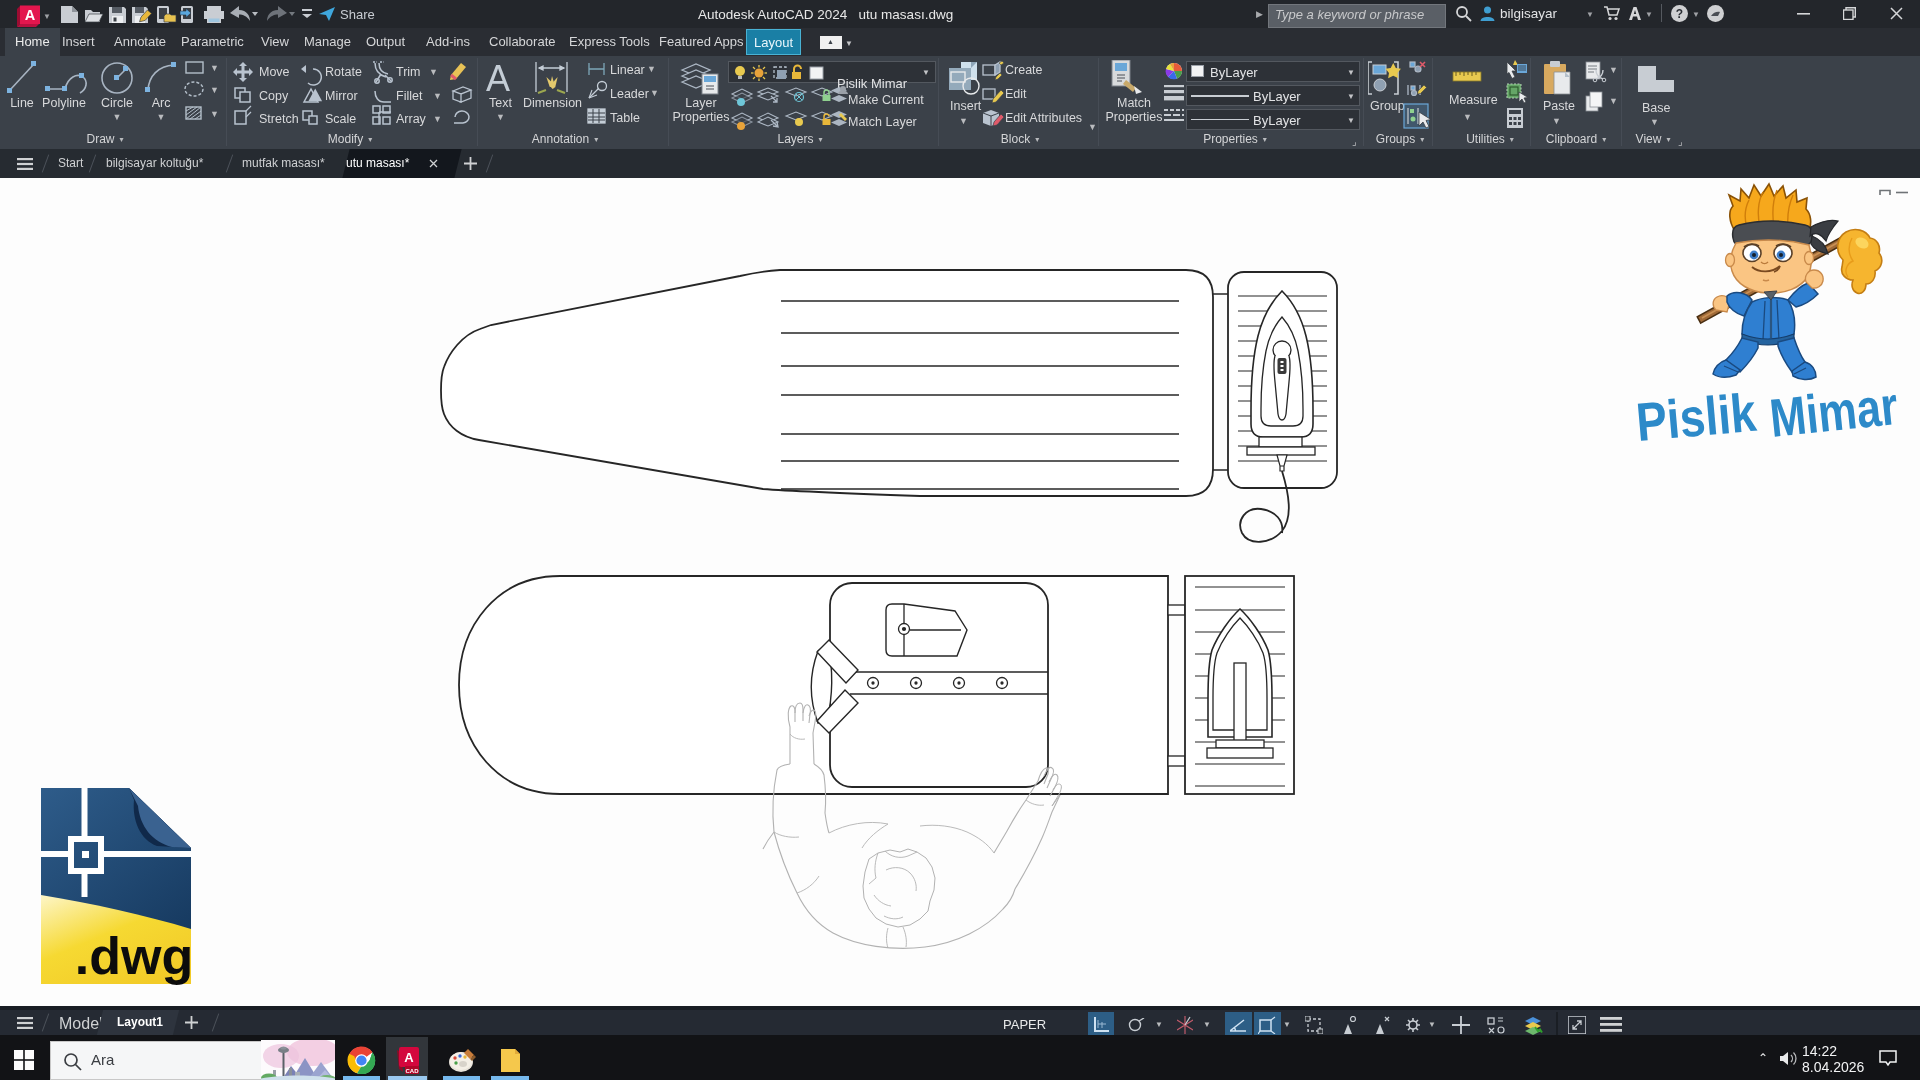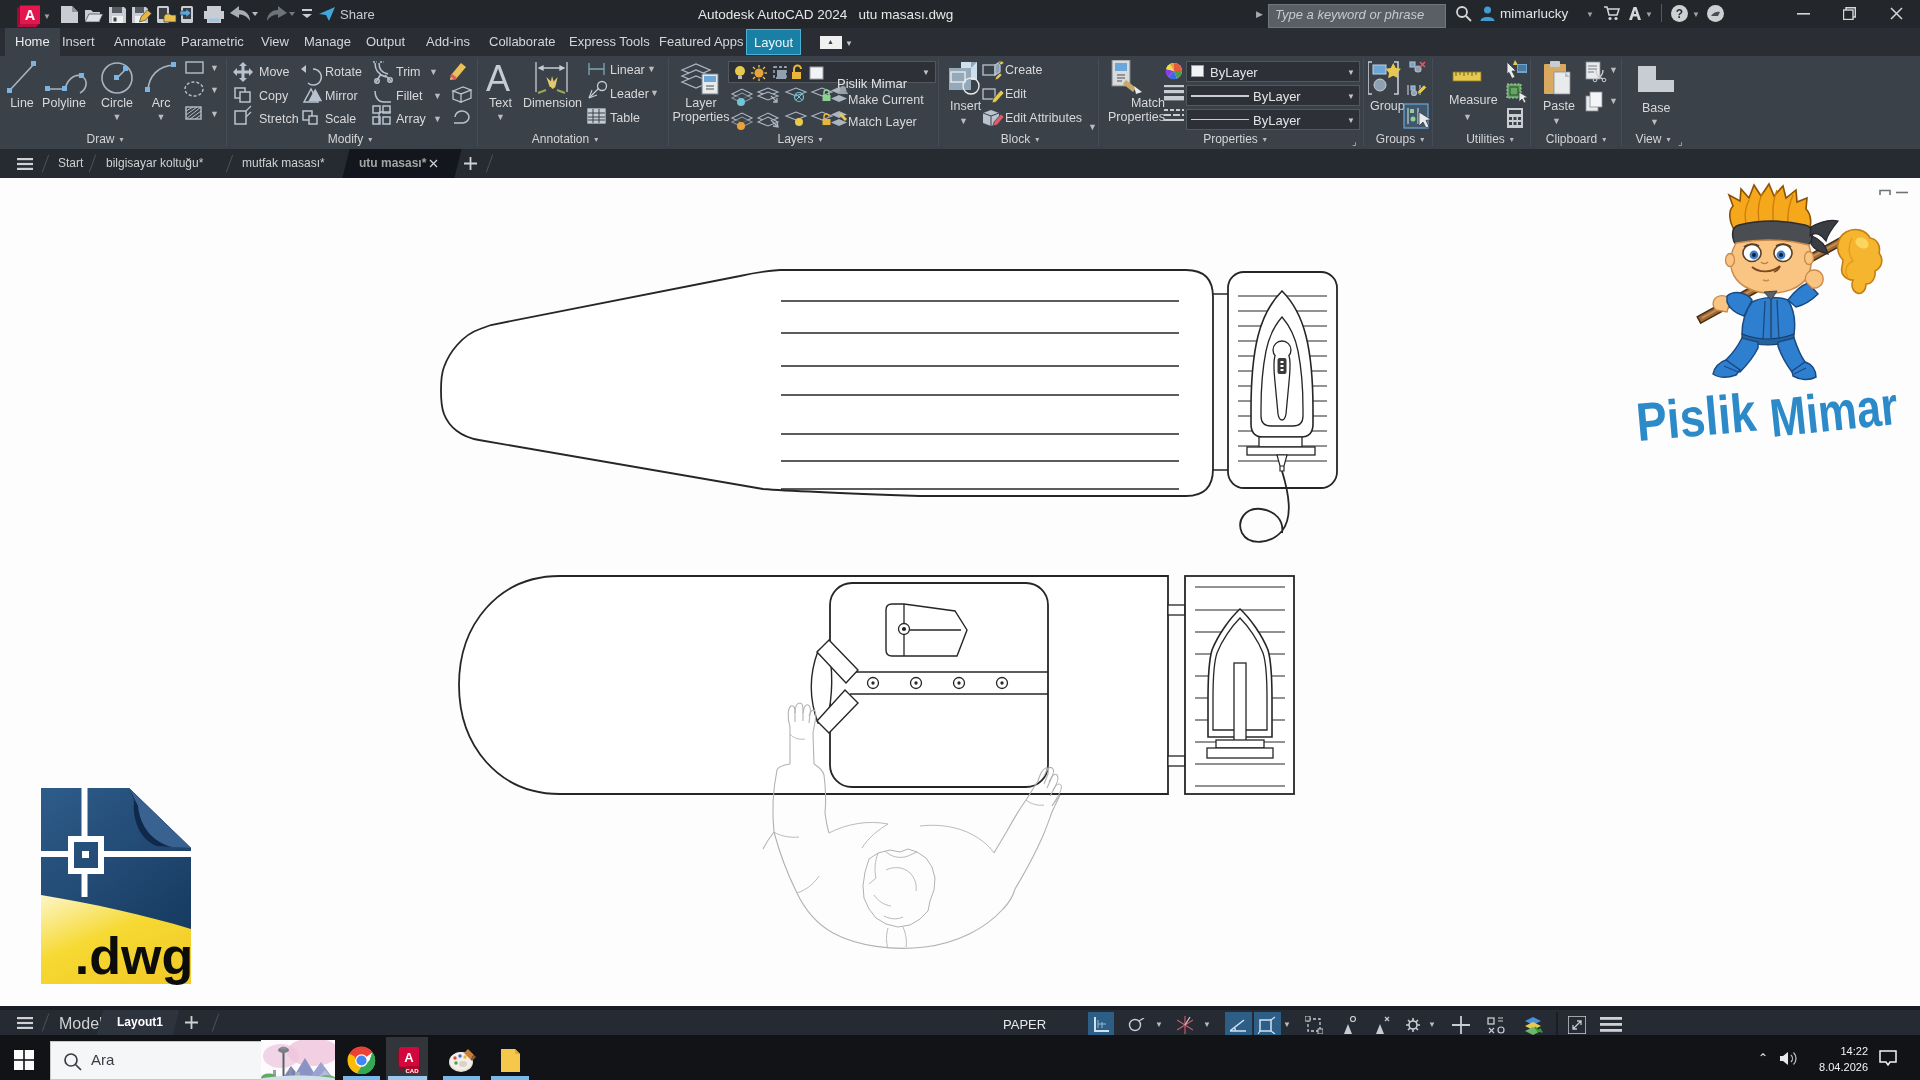--- a/index.html
+++ b/index.html
@@ -95,21 +95,21 @@
       <span style="position:absolute;left:6px;top:2px;font-size:13px;font-style:italic;color:#c8c9cb">Type a keyword or phrase</span>
     </div>
     <svg class="abs" style="left:1455px;top:5px" width="17" height="17" viewBox="0 0 17 17">
       <circle cx="7" cy="7" r="5" fill="none" stroke="#d5d6d8" stroke-width="1.8"></circle>
       <line x1="11" y1="11" x2="16" y2="16" stroke="#d5d6d8" stroke-width="1.8"></line>
     </svg>
     <svg class="abs" style="left:1479px;top:5px" width="17" height="17" viewBox="0 0 17 17">
       <circle cx="8.5" cy="5" r="3.5" fill="#3f9ed1"></circle>
       <path d="M1.5,16 C1.5,10.5 15.5,10.5 15.5,16 Z" fill="#3f9ed1"></path>
     </svg>
-    <span class="abs" style="left:1500px;top:6px;color:#e2e3e5;font-size:13.5px">mimarlucky</span>
+    <span class="abs" style="left:1500px;top:6px;color:#e2e3e5;font-size:13.5px">bilgisayar</span>
     <span class="abs" style="left:1586px;top:10px;color:#9fa1a5;font-size:8px">▼</span>
     <svg class="abs" style="left:1603px;top:5px" width="18" height="17" viewBox="0 0 18 17">
       <path d="M1,2 L4,2 L6,10 L14,10 L16,4 L5,4" fill="none" stroke="#d5d6d8" stroke-width="1.5"></path>
       <circle cx="7" cy="13.5" r="1.6" fill="#d5d6d8"></circle>
       <circle cx="13" cy="13.5" r="1.6" fill="#d5d6d8"></circle>
     </svg>
     <text></text>
     <svg class="abs" style="left:1627px;top:5px" width="16" height="17" viewBox="0 0 16 17">
       <path d="M2,15 L6.5,2 L9.5,2 L14,15 L11,15 L10,11.5 L6,11.5 L5,15 Z M6.8,9 L9.2,9 L8,5 Z" fill="#d5d6d8"></path>
     </svg>
@@ -399,21 +399,21 @@
     <div class="plabel" style="left:970px;width:100px">Block</div>
     <div class="rsep" style="left:1098px"></div>
 
     <svg class="abs" style="left:1108px;top:4px" width="72" height="36" viewBox="0 0 72 36">
       <rect x="4" y="0" width="18" height="26" fill="#d8dadc" stroke="#7c828a"></rect>
       <rect x="7" y="3" width="12" height="8" fill="#6aa7d8"></rect>
       <path d="M9,15 l8,0 M9,18 l8,0 M9,21 l5,0" stroke="#4a4f56" stroke-width="1.1"></path>
       <path d="M18,20 l10,8 -3,4 -10,-8 Z" fill="#c8a96a"></path>
       <path d="M26,26 l8,6 -6,2 Z" fill="#e8eaec"></path>
     </svg>
-    <div class="rlabel" style="left:1103px;top:40px;width:62px;text-align:right;line-height:14px">Match<br>Properties</div>
+    <div class="rlabel" style="left:1103px;top:40px;width:62px;text-align:center;line-height:14px">Match<br>Properties</div>
     <svg class="abs" style="left:1165px;top:6px" width="18" height="18" viewBox="0 0 18 18">
       <circle cx="9" cy="9" r="8" fill="#e8e8e8"></circle>
       <path d="M9,1 A8,8 0 0 1 17,9 L9,9 Z" fill="#e85a3a"></path>
       <path d="M17,9 A8,8 0 0 1 12,16.4 L9,9 Z" fill="#4a9e4a"></path>
       <path d="M12,16.4 A8,8 0 0 1 3,15 L9,9 Z" fill="#3a6ae8"></path>
       <path d="M3,15 A8,8 0 0 1 1,7 L9,9 Z" fill="#8a3ae8"></path>
       <path d="M1,7 A8,8 0 0 1 5,2 L9,9 Z" fill="#e8e23a"></path>
       <path d="M5,2 A8,8 0 0 1 9,1 L9,9 Z" fill="#e8a23a"></path>
     </svg>
     <svg class="abs" style="left:1164px;top:28px" width="20" height="18" viewBox="0 0 20 18">
@@ -546,21 +546,21 @@
         <rect y="4.9" width="16" height="2.2" fill="#cfd1d3"></rect>
         <rect y="9.8" width="16" height="2.2" fill="#cfd1d3"></rect>
     </svg>
     <div class="fslash" style="left:45px"></div>
     <div class="ftab" style="left:58px">Start</div>
     <div class="fslash" style="left:92px"></div>
     <div class="ftab" style="left:106px">bilgisayar koltuğu*</div>
     <div class="fslash" style="left:229px"></div>
     <div class="ftab" style="left:242px">mutfak masası*</div>
     <div class="abs" style="left:346px;top:0;width:112px;height:29px;background:#13171d;transform:skewX(-14deg)"></div>
-    <div class="ftab" style="left:359px;font-weight:bold;color:#a3a3a3">utu masası*</div>
+    <div class="ftab" style="left:346px;font-weight:normal;color:#ffffff">utu masası*</div>
     <svg class="abs" style="left:429px;top:10px" width="9" height="9" viewBox="0 0 9 9">
         <path d="M1,1 L8,8 M8,1 L1,8" stroke="#cfd1d3" stroke-width="1.3"></path>
       </svg>
     <svg class="abs" style="left:464px;top:8px" width="13" height="13" viewBox="0 0 13 13">
         <path d="M6.5,0 L6.5,13 M0,6.5 L13,6.5" stroke="#cfd1d3" stroke-width="1.8"></path>
       </svg>
     <div class="fslash" style="left:489px"></div>
   </div>
   </div>
   <div id="canvas">
@@ -933,17 +933,17 @@
     </svg>
     <div class="abs" style="left:343px;top:41px;width:37px;height:4px;background:#76b9ed"></div>
     <div class="abs" style="left:388px;top:41px;width:39px;height:4px;background:#9ac9f0"></div>
     <div class="abs" style="left:443px;top:41px;width:37px;height:4px;background:#76b9ed"></div>
     <div class="abs" style="left:491px;top:41px;width:38px;height:4px;background:#76b9ed"></div>
     <span class="abs" style="left:1758px;top:16px;color:#e8e9ea;font-size:12px">⌃</span>
     <svg class="abs" style="left:1779px;top:15px" width="19" height="17" viewBox="0 0 19 17">
       <path d="M1,6 L4,6 L9,2 L9,15 L4,11 L1,11 Z" fill="#e8e9ea"></path>
       <path d="M12,5 A5,5 0 0 1 12,12 M14.5,2.5 A8.5,8.5 0 0 1 14.5,14.5" stroke="#b8b9bb" stroke-width="1.3" fill="none"></path>
     </svg>
-    <div class="abs" style="left:1802px;top:8px;width:66px;height:32px;color:#f2f3f4;font-size:11px;text-align:right;line-height:16px">14:22<br>8.04.2026</div>
+    <div class="abs" style="left:1802px;top:8px;width:66px;height:32px;color:#f2f3f4;font-size:14px;text-align:left;line-height:16px">14:22<br>8.04.2026</div>
     <svg class="abs" style="left:1879px;top:15px" width="18" height="18" viewBox="0 0 18 18">
       <path d="M1,1 L17,1 L17,12 L11,12 L9,15 L7,12 L1,12 Z" fill="none" stroke="#f2f3f4" stroke-width="1.5"></path>
     </svg>
   </div>
 
 </body></html>

